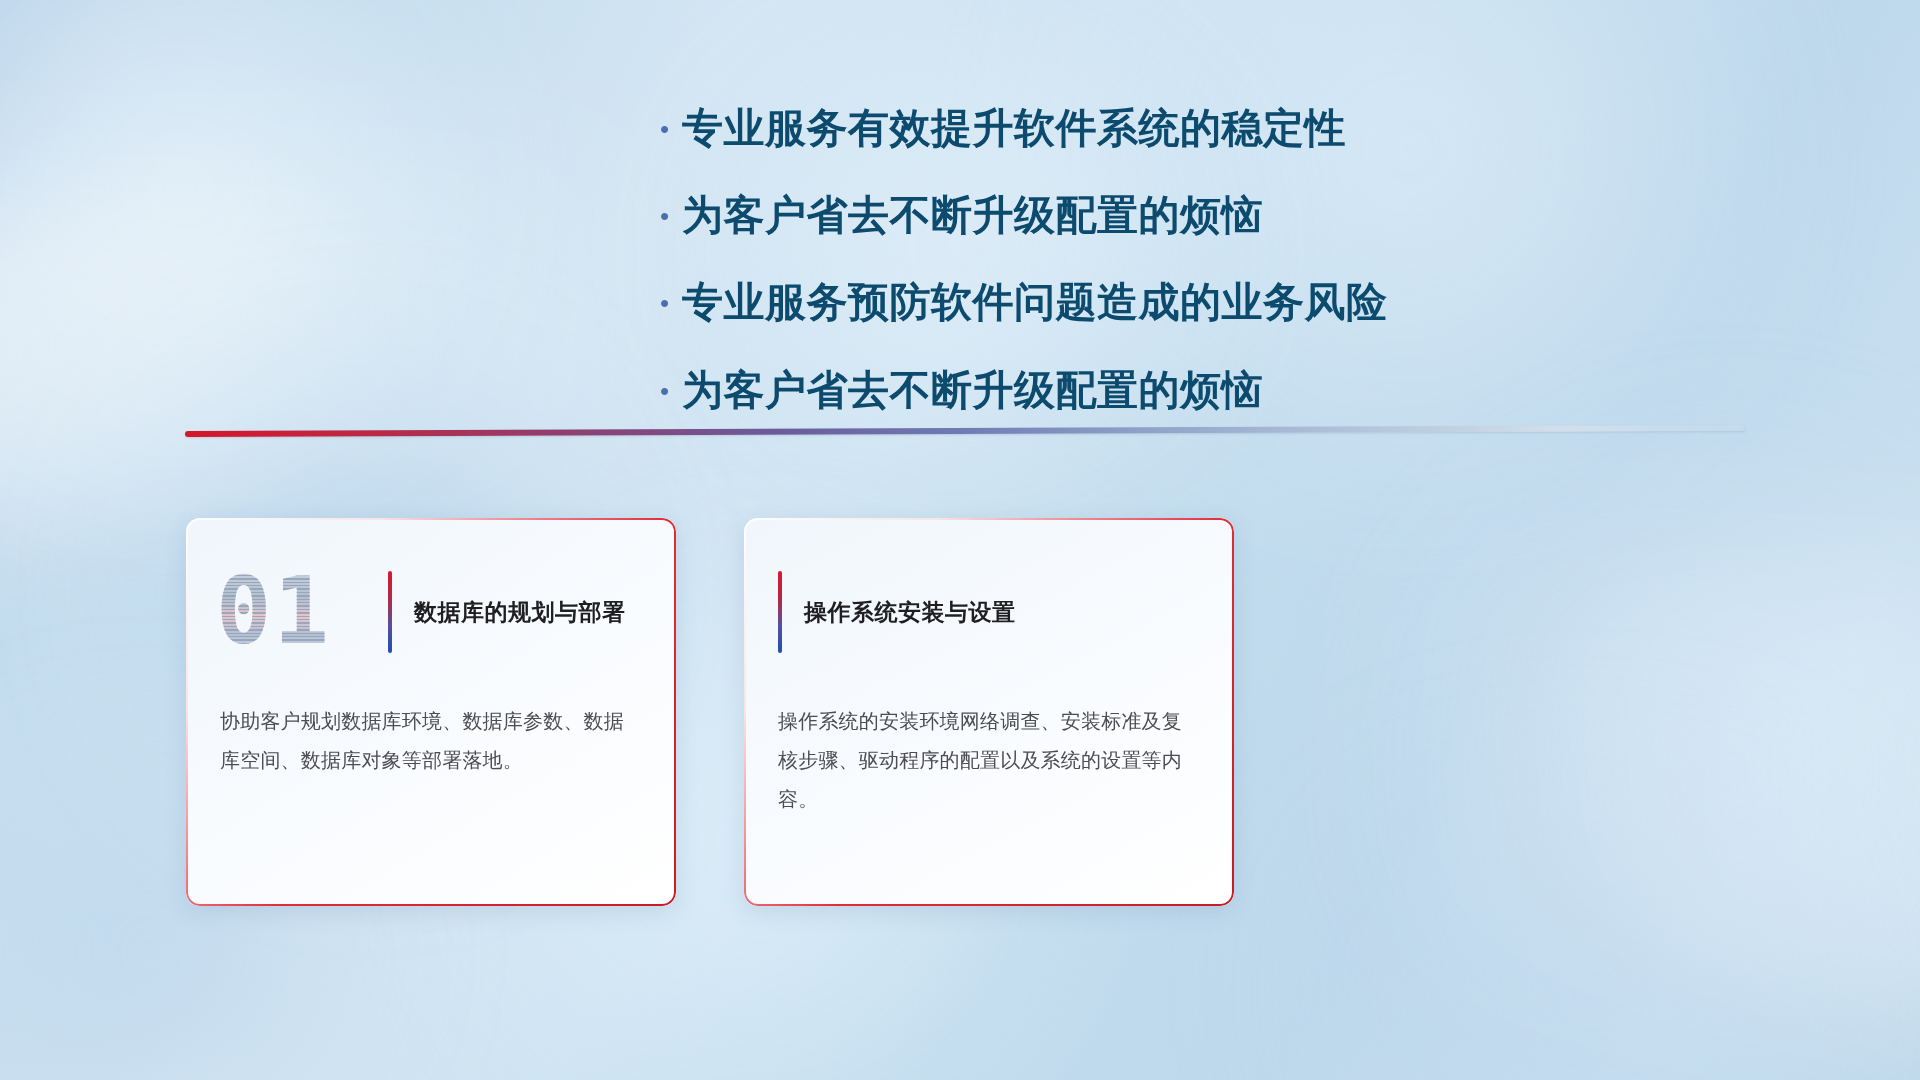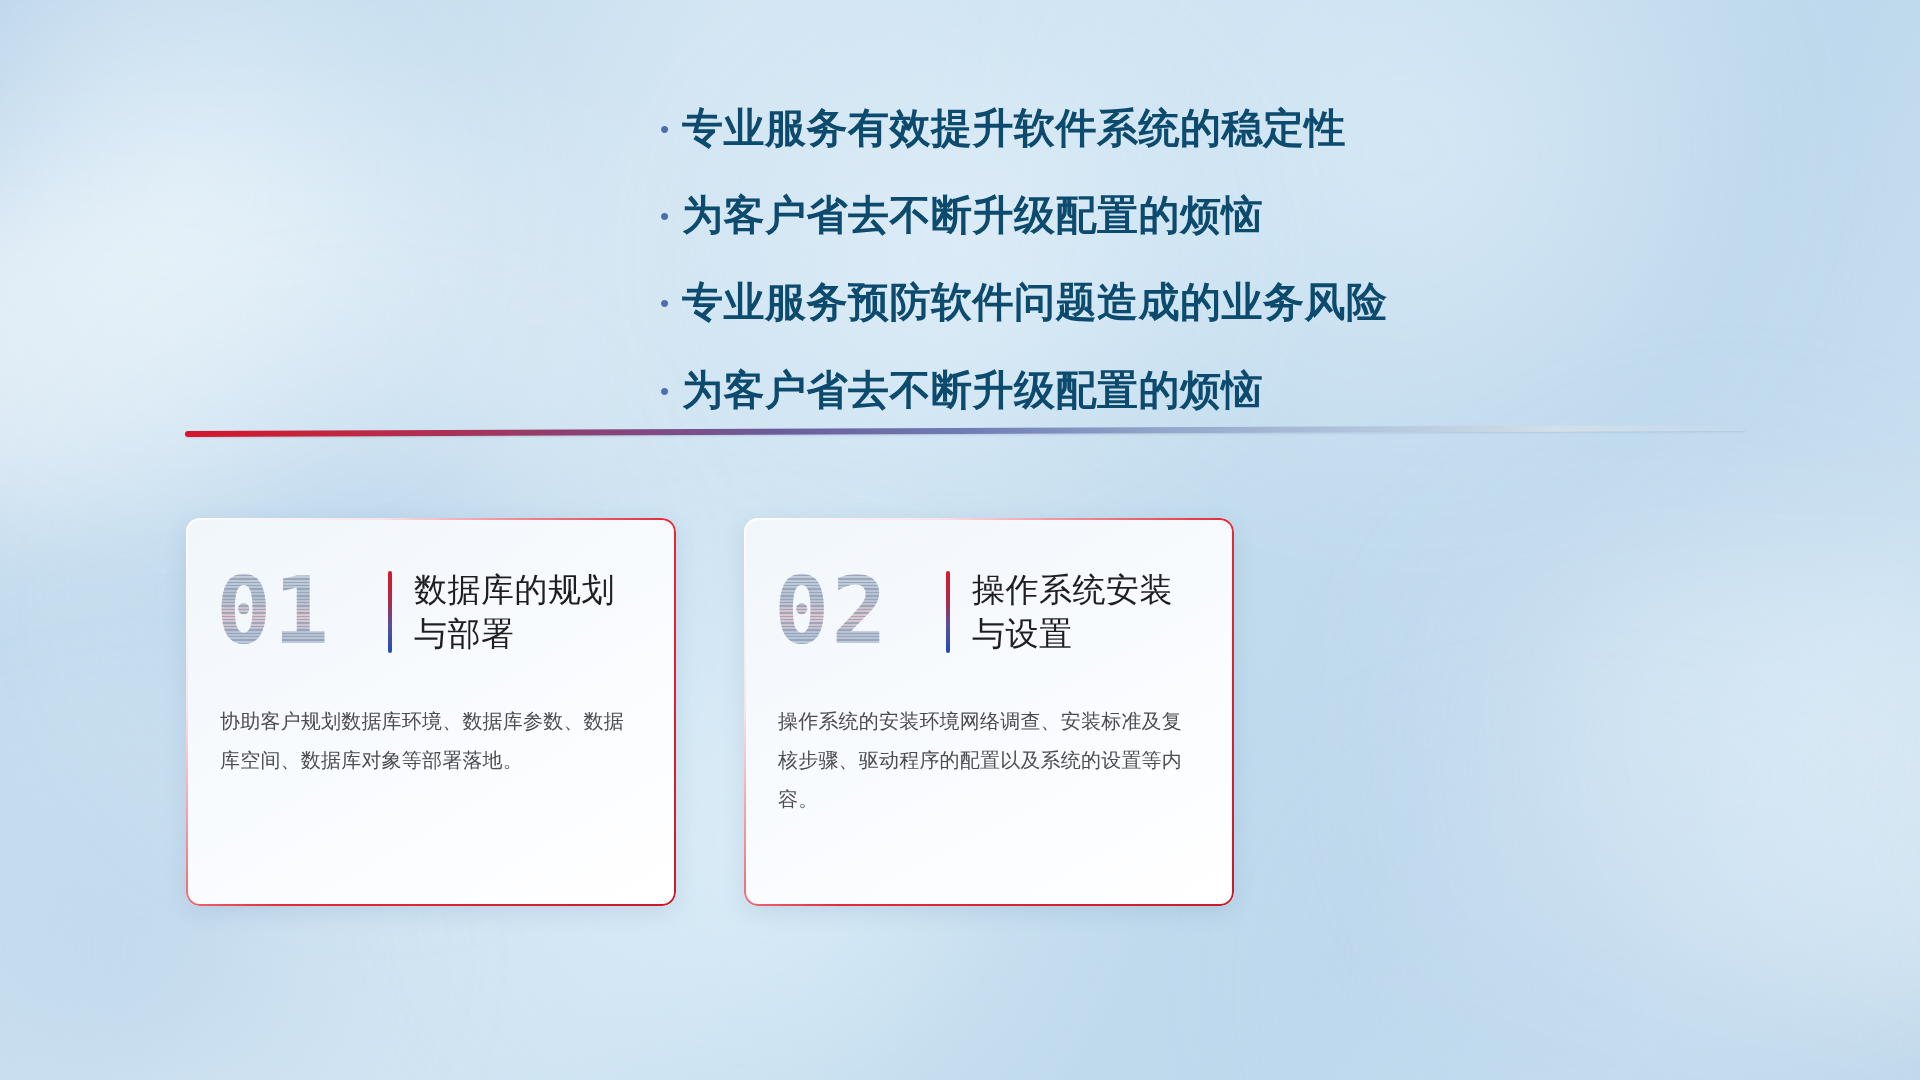--- a/index.html
+++ b/index.html
@@ -125,22 +125,22 @@
         rgba(110,135,175,.9) 75%,
         rgba(175,190,210,.8) 100%);
     filter:blur(.2px);
   }
   .card-rule {
     width:4px; height:82px; flex:0 0 auto; margin:0 22px 0 4px;
     border-radius:2px;
     background:linear-gradient(180deg,#d8182c 0%,#b02a45 35%,#5a4f9a 65%,#1f4fb5 100%);
   }
   .card-title {
-    font-size:33px; line-height:1.32; color:#1f1f22;
-    font-weight:400; letter-spacing:.5px; flex:1 1 auto;
+    font-size:23px; line-height:1.32; color:#1f1f22;
+    font-weight:700; letter-spacing:.5px; flex:1 1 auto;
   }
   .card-body {
     padding:34px 34px 0 34px;
     font-size:20px; line-height:1.95; color:#4c4c52;
     letter-spacing:.2px;
   }
 </style>
 </head>
 <body>
 
@@ -192,21 +192,20 @@
       <div class="card-head">
         <div class="card-num">01</div>
         <div class="card-rule"></div>
         <div class="card-title">数据库的规划与部署</div>
       </div>
       <div class="card-body">协助客户规划数据库环境、数据库参数、数据库空间、数据库对象等部署落地。</div>
     </div>
 
     <div class="card">
       <div class="card-head">
-        <div class="card-num">02</div>
         <div class="card-rule"></div>
         <div class="card-title">操作系统安装与设置</div>
       </div>
       <div class="card-body">操作系统的安装环境网络调查、安装标准及复核步骤、驱动程序的配置以及系统的设置等内容。</div>
     </div>
 
 
   </div>
 
 </div>

